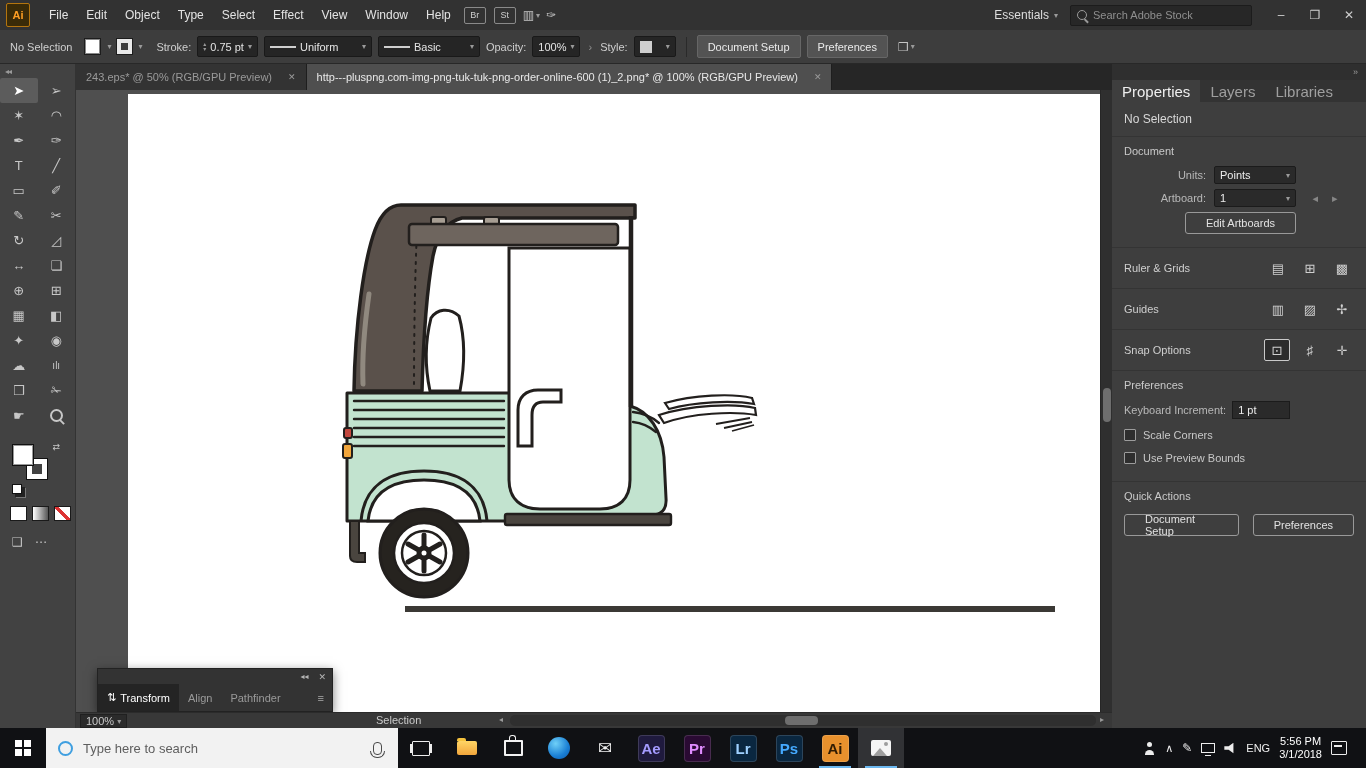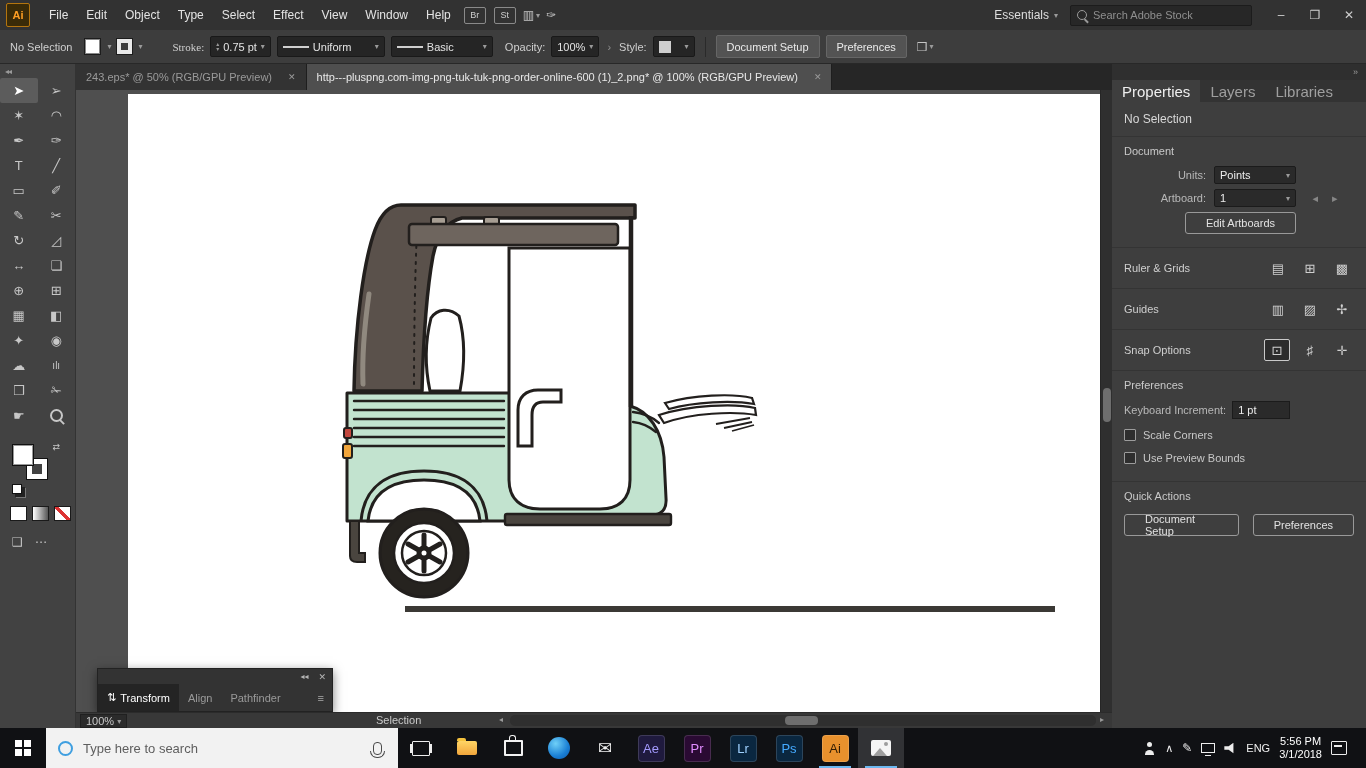--- a/index.html
+++ b/index.html
@@ -110,21 +110,21 @@
   .cortana{width:15px;height:15px;border:2px solid #3f9fe0;border-radius:50%;box-sizing:border-box;flex:none;}
   .mic{position:relative;width:7px;height:11px;border:1.5px solid #4a4a4a;border-radius:4px;margin-left:auto;margin-right:4px;flex:none;}
   .mic::after{content:"";position:absolute;left:-4px;right:-4px;bottom:-4px;height:6px;border:1.5px solid #4a4a4a;border-top:none;border-radius:0 0 7px 7px;}
   .taskview{width:16px;height:13px;border:1.5px solid #ededed;border-radius:1px;box-shadow:-5px 0 0 -3px #ededed,5px 0 0 -3px #ededed;}
   .folder{position:relative;width:20px;height:14px;background:linear-gradient(180deg,#ffd565,#f2a63c);border-radius:2px;}
   .folder::before{content:"";position:absolute;top:-3px;left:0;width:9px;height:3px;background:#f5c23e;border-radius:2px 2px 0 0;}
   .storebag{position:relative;width:15px;height:12px;border:2px solid #f2f2f2;border-radius:1px;}
   .storebag::before{content:"";position:absolute;top:-7px;left:3px;width:5px;height:4px;border:1.5px solid #f2f2f2;border-bottom:none;border-radius:3px 3px 0 0;}
   .bluecircle{width:22px;height:22px;border-radius:50%;background:radial-gradient(circle at 35% 30%,#6fd0f8,#1a7fd4 60%,#0b5bb0);}
   .mailglyph{color:#f0f0f0;font-size:17px;}
-  .adtile{width:27px;height:27px;border-radius:4px;border:1px solid rgba(255,255,255,.14);display:flex;align-items:center;justify-content:center;font-weight:normal;font-size:13px;box-sizing:border-box;}
+  .adtile{width:27px;height:27px;border-radius:4px;border:1px solid rgba(255,255,255,.14);display:flex;align-items:center;justify-content:center;font-weight:bold;font-size:15px;box-sizing:border-box;}
   .run-bar{position:absolute;bottom:0;left:7px;right:7px;height:2.5px;background:#6cb8f0;}
   .tb-slot.hl{background:rgba(255,255,255,.14);}
   .photosic{position:relative;width:20px;height:16px;background:#f5f5f5;border-radius:2px;overflow:hidden;}
   .photosic::after{content:"";position:absolute;bottom:0;left:2px;border-left:7px solid transparent;border-right:7px solid transparent;border-bottom:8px solid #9e9e9e;}
   .photosic::before{content:"";position:absolute;top:2px;right:3px;width:4px;height:4px;border-radius:50%;background:#9e9e9e;}
   .tray{margin-left:auto;display:flex;align-items:center;gap:9px;padding-right:4px;color:#f0f0f0;}
   .people{position:relative;width:13px;height:13px;}
   .people::before{content:"";position:absolute;top:0;left:4px;width:5px;height:5px;border-radius:50%;background:#ededed;}
   .people::after{content:"";position:absolute;bottom:0;left:2px;width:9px;height:5px;border-radius:5px 5px 0 0;background:#ededed;}
   .netmon{position:relative;width:14px;height:10px;border:1.5px solid #ededed;box-sizing:border-box;}
@@ -176,40 +176,40 @@
       </div>
     </div>
   </div>
 
   <div id="controlbar" class="abs">
     <span style="margin-right:6px;">No Selection</span>
     <span class="swatch-fill"></span>
     <span class="caret">▾</span>
     <span class="swatch-stroke"></span>
     <span class="caret">▾</span>
-    <span style="margin-left:24px;font-family:Liberation Serif, serif;">Stroke:</span>
+    <span style="margin-left:8px;">Stroke:</span>
     <div class="chip">
       <span class="stepper">
           <span>▴</span>
           <span>▾</span>
         </span>
       <span>0.75 pt</span>
       <span class="caret">▾</span>
     </div>
     <div class="chip" style="width:96px;">
       <span class="linepic"></span>
       <span>Uniform</span>
       <span class="caret" style="margin-left:auto;">▾</span>
     </div>
     <div class="chip" style="width:90px;">
       <span class="linepic"></span>
       <span>Basic</span>
       <span class="caret" style="margin-left:auto;">▾</span>
     </div>
-    <span style="margin-left:6px;">Opacity:</span>
+    <span style="">Opacity:</span>
     <div class="chip">
       <span>100%</span>
       <span class="caret">▾</span>
     </div>
     <span style="color:#8f8f8f;margin:0 2px;">›</span>
     <span>Style:</span>
     <div class="chip" style="width:30px;justify-content:space-between;">
       <span style="width:12px;height:12px;background:#cfcfcf;display:inline-block;"></span>
       <span class="caret">▾</span>
     </div>

